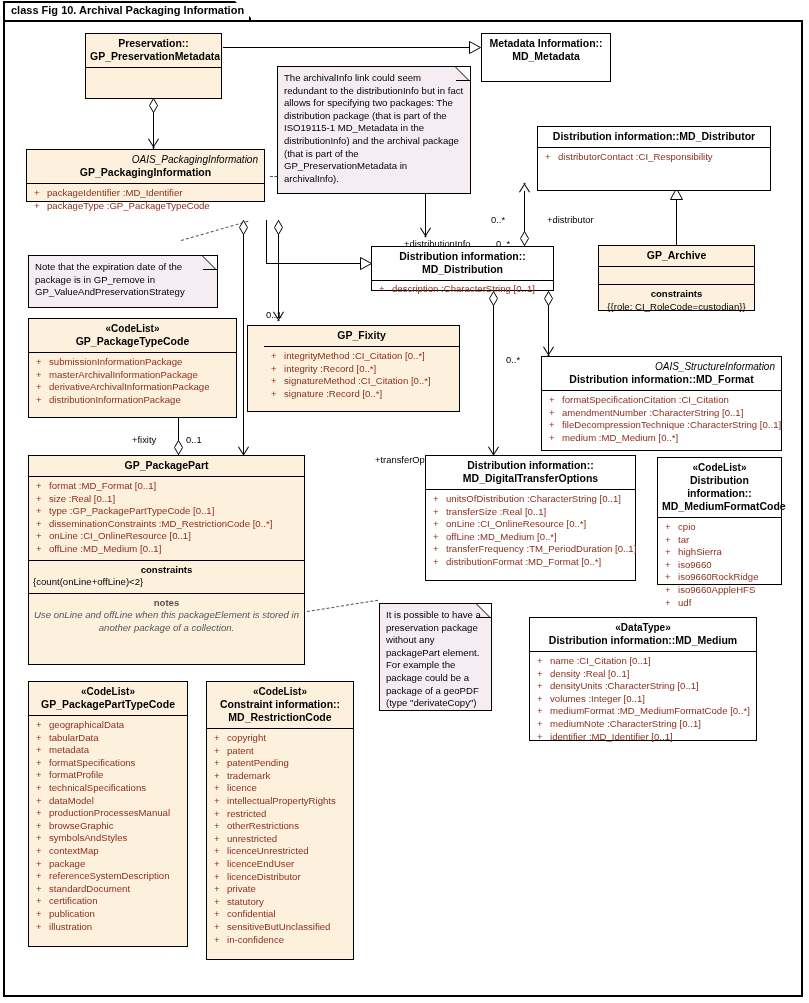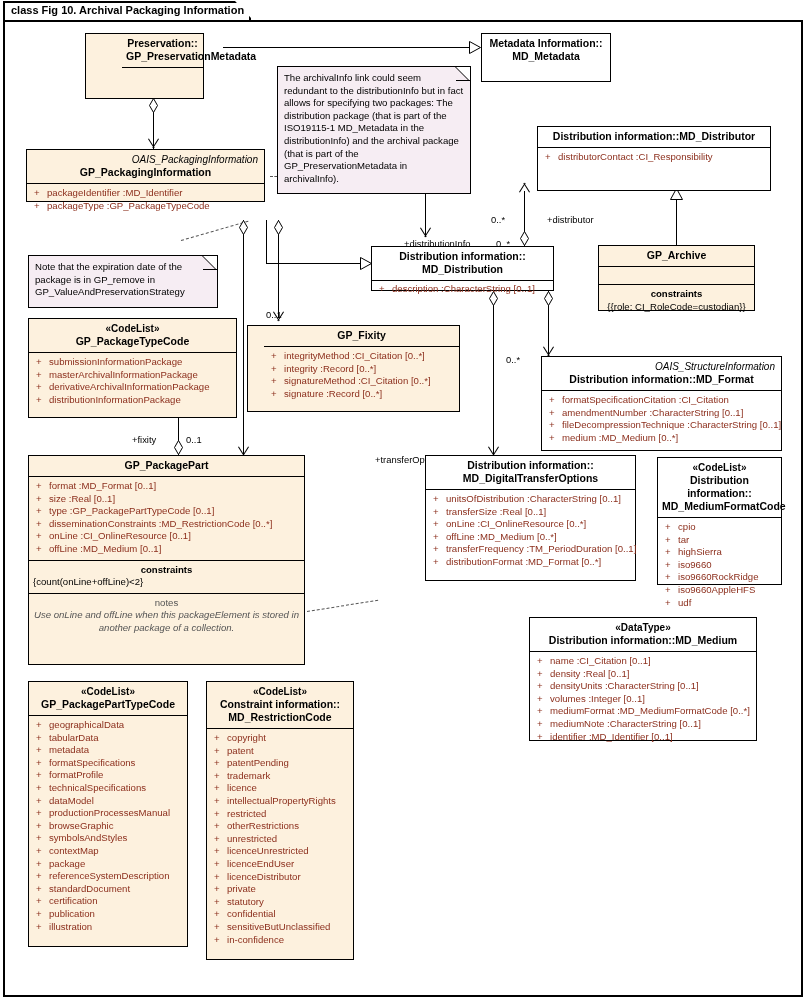--- a/index.html
+++ b/index.html
@@ -105,21 +105,21 @@
     line-height: 12.5px;
   }
   .cls-constraints .ctitle { font-weight: bold; display:block; }
   .cls-notes {
     padding: 3px 4px 4px 4px;
     text-align: center;
     font-size: 9.6px;
     color: #555;
     line-height: 12.5px;
   }
-  .cls-notes .ntitle { font-weight: normal; display:block; color:#555; }
+  .cls-notes .ntitle { font-weight: bold; display:block; color:#555; }
   .cls-notes .ntext { font-style: italic; display:block; }
 
   
   .note {
     position: absolute;
     background: #f6edf3;
     border: 1px solid #000;
     box-sizing: border-box;
     font-size: 9.6px;
     color: #000;
@@ -303,21 +303,21 @@
       </svg>
   </div>
   <div class="arr-down" style="left:543px; top:348px;"></div>
   <div class="lbl" style="left:506px; top:338px;">0..*</div>
   <div class="lbl" style="left:546px; top:338px;">+distributionFormat</div>
 
   <div class="dash-h" style="left:181px; top:240px; width:70px; transform:rotate(-16deg); transform-origin:left center;"></div>
   <div class="dash-h" style="left:270px; top:176px; width:16px;"></div>
   <div class="dash-h" style="left:307px; top:611px; width:72px; transform:rotate(-9deg); transform-origin:left center;"></div>
 
-  <div class="cls" style="left:85px; top:33px; width:119px; height:66px;padding-left:36px;">
+  <div class="cls" style="left:85px; top:33px; width:137px; height:66px;">
     <div class="cls-head">
       <span>Preservation::</span><br>
       <span>GP_PreservationMetadata</span>
     </div>
     <div class="sep"></div>
     <div class="cls-body cls-empty"></div>
   </div>
 
   <div class="cls white" style="left:481px; top:33px; width:130px; height:49px;">
     <div class="cls-head">
@@ -556,14 +556,22 @@
 
   <div class="note" style="left:28px; top:255px; width:190px; height:53px;">
     <div class="fold"></div>
     <svg class="foldline" viewBox="0 0 16 16">
       <line x1="1" y1="14.5" x2="15" y2="14.5" stroke="#000" stroke-width="1"></line>
       <line x1="14.5" y1="15" x2="0.5" y2="1" stroke="#000" stroke-width="1"></line>
     </svg>
     <span>Note that the expiration date of the package is in GP_remove in GP_ValueAndPreservationStrategy</span>
   </div>
 
+  <div class="note" style="left:379px; top:603px; width:113px; height:108px;">
+    <div class="fold"></div>
+    <svg class="foldline" viewBox="0 0 16 16">
+      <line x1="1" y1="14.5" x2="15" y2="14.5" stroke="#000" stroke-width="1"></line>
+      <line x1="14.5" y1="15" x2="0.5" y2="1" stroke="#000" stroke-width="1"></line>
+    </svg>
+    <span>It is possible to have a preservation package without any packagePart element. For example the package could be a package of a geoPDF (type "derivateCopy")</span>
+  </div>
 
 </div>
 
 </body></html>

